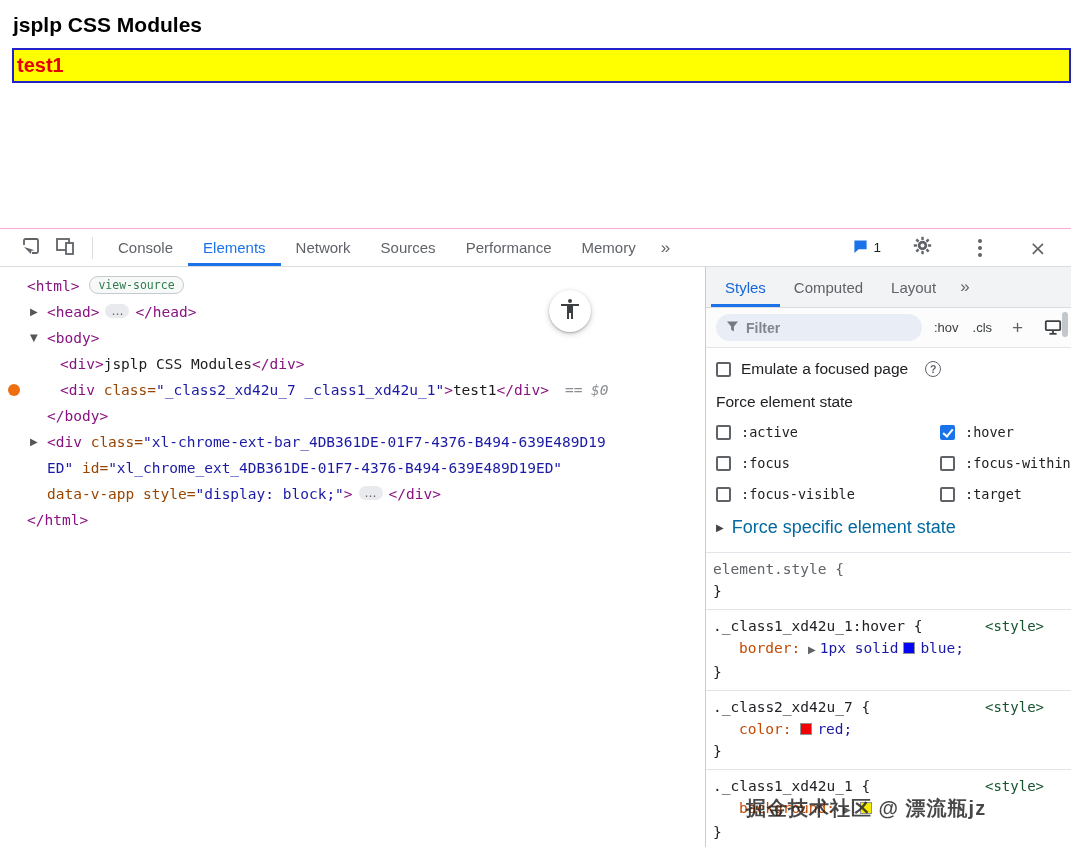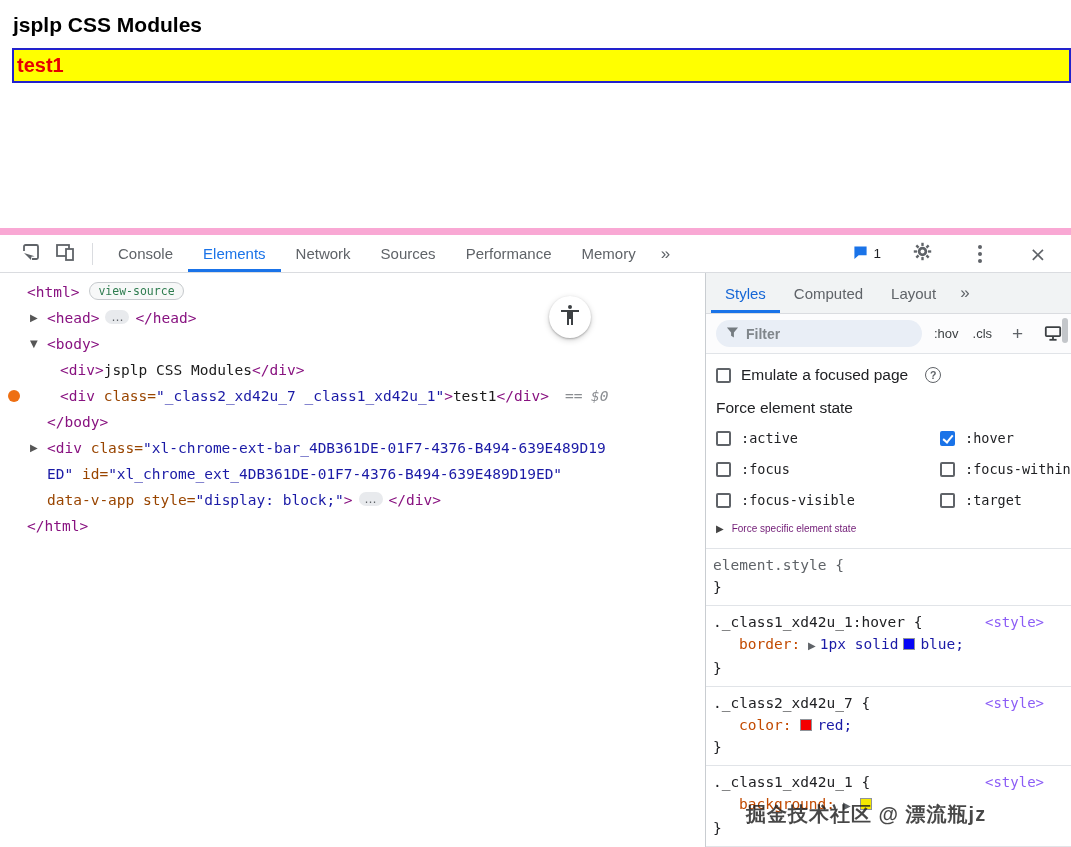--- a/index.html
+++ b/index.html
@@ -7,21 +7,21 @@
   .screen { position:relative; width:1071px; height:847px; background:#fff; overflow:hidden;
             font-family:"Liberation Sans", sans-serif; color:#202124; }
 
   
   .page-title { position:absolute; left:13px; top:13px; font-size:21px; font-weight:600; color:#000; }
   .banner { position:absolute; left:12px; right:0; top:48px; height:35px; background:#ffff00;
             border:2px solid #2222cc; display:flex; align-items:center; }
   .banner-text { color:#e60000; font-size:20px; font-weight:600; padding-left:3px; }
 
   
-  .devtools { position:absolute; left:0; top:228px; width:1071px; bottom:0; border-top:7px solid #f9a8d4;
+  .devtools { position:absolute; left:0; top:228px; width:1071px; bottom:0; border-top:1px solid #f9a8d4;
               background:#fff; display:flex; flex-direction:column; }
   .dt-toolbar { height:38px; flex:none; display:flex; align-items:center; border-bottom:1px solid #dadce0; padding-left:14px; }
   .icon-btn { width:34px; height:32px; display:flex; align-items:center; justify-content:center; flex:none; cursor:pointer; }
   .toolbar-sep { width:1px; height:22px; background:#dadce0; margin:0 10px; flex:none; }
   .dt-tab { height:100%; display:flex; align-items:center; padding:0 15px; font-size:15px; color:#5f6368; flex:none; cursor:pointer; }
   .dt-tab.active { color:#1a73e8; box-shadow:inset 0 -3px 0 #1a73e8; }
   .more-tabs { font-size:17px; color:#5f6368; padding:0 10px; cursor:pointer; }
   .toolbar-right { margin-left:auto; display:flex; align-items:center; gap:24px; padding-right:16px; }
   .msg-indicator { display:flex; align-items:center; gap:5px; font-size:13.5px; color:#202124; cursor:pointer; }
   .dots-icon { position:relative; width:4px; height:4px; border-radius:50%; background:#5f6368;
@@ -74,30 +74,30 @@
   .emulate-row { gap:10px; margin-bottom:15px; }
   .emulate-label { font-size:15.5px; color:#202124;text-align:center; }
   .help-icon { width:16px; height:16px; border:1.5px solid #5f6368; border-radius:50%; color:#5f6368; font-size:10.5px;
                display:flex; align-items:center; justify-content:center; margin-left:7px; font-weight:bold; cursor:pointer; }
   .fes-heading { font-size:15.5px; color:#202124; margin-bottom:13px; }
   .state-grid { display:grid; grid-template-columns:224px auto; row-gap:15px; margin-bottom:15px; }
   .state-item { display:flex; align-items:center; gap:10px; }
   .state-label { font-size:13.5px; font-family:"DejaVu Sans Mono","Liberation Mono",monospace; color:#202124; }
   .specific-row { gap:8px; cursor:pointer; }
   .tri { font-size:10px; color:#444; font-family:"DejaVu Sans",sans-serif; }
-  .specific-label { font-size:10px; color:#701a75; }
+  .specific-label { font-size:18px; color:#0369a1; }
 
   .code-block { position:relative; padding:5px 0 7px 7px; border-bottom:1px solid #e1e4e8;
                 font-family:"DejaVu Sans Mono","Liberation Mono",monospace; font-size:14.5px; line-height:22px; color:#202124; }
   .propline { padding-left:26px; }
   .prop { color:#c24a00; margin-right:4px; }
   .cssval { color:#1a1aa6; }
   .sw { display:inline-block; width:12px; height:12px; border:1px solid #8f9399; margin:0 5px; vertical-align:-1px; cursor:pointer; }
   .sw-blue { background:#0505f5; } .sw-red { background:#f50000; } .sw-yellow { background:#f5e900; }
-  .src-link { position:absolute; right:27px; top:5px; color:#8b5cf6; font-size:14px; cursor:pointer; }
+  .src-link { position:absolute; right:27px; top:5px; color:#14532d; font-size:14px; cursor:pointer; }
   .exp { font-size:10px; color:#5f6368; margin:0 4px; font-family:"DejaVu Sans",sans-serif; cursor:pointer; }
   .es-line { color:#5f6368; }
 
   .watermark { position:absolute; left:746px; top:566px; font-size:20px; font-weight:bold; color:rgba(30,30,30,.82);
                white-space:nowrap; letter-spacing:1px; z-index:5; pointer-events:none; }
 </style>
 </head>
 <body>
 
 <div class="screen">

